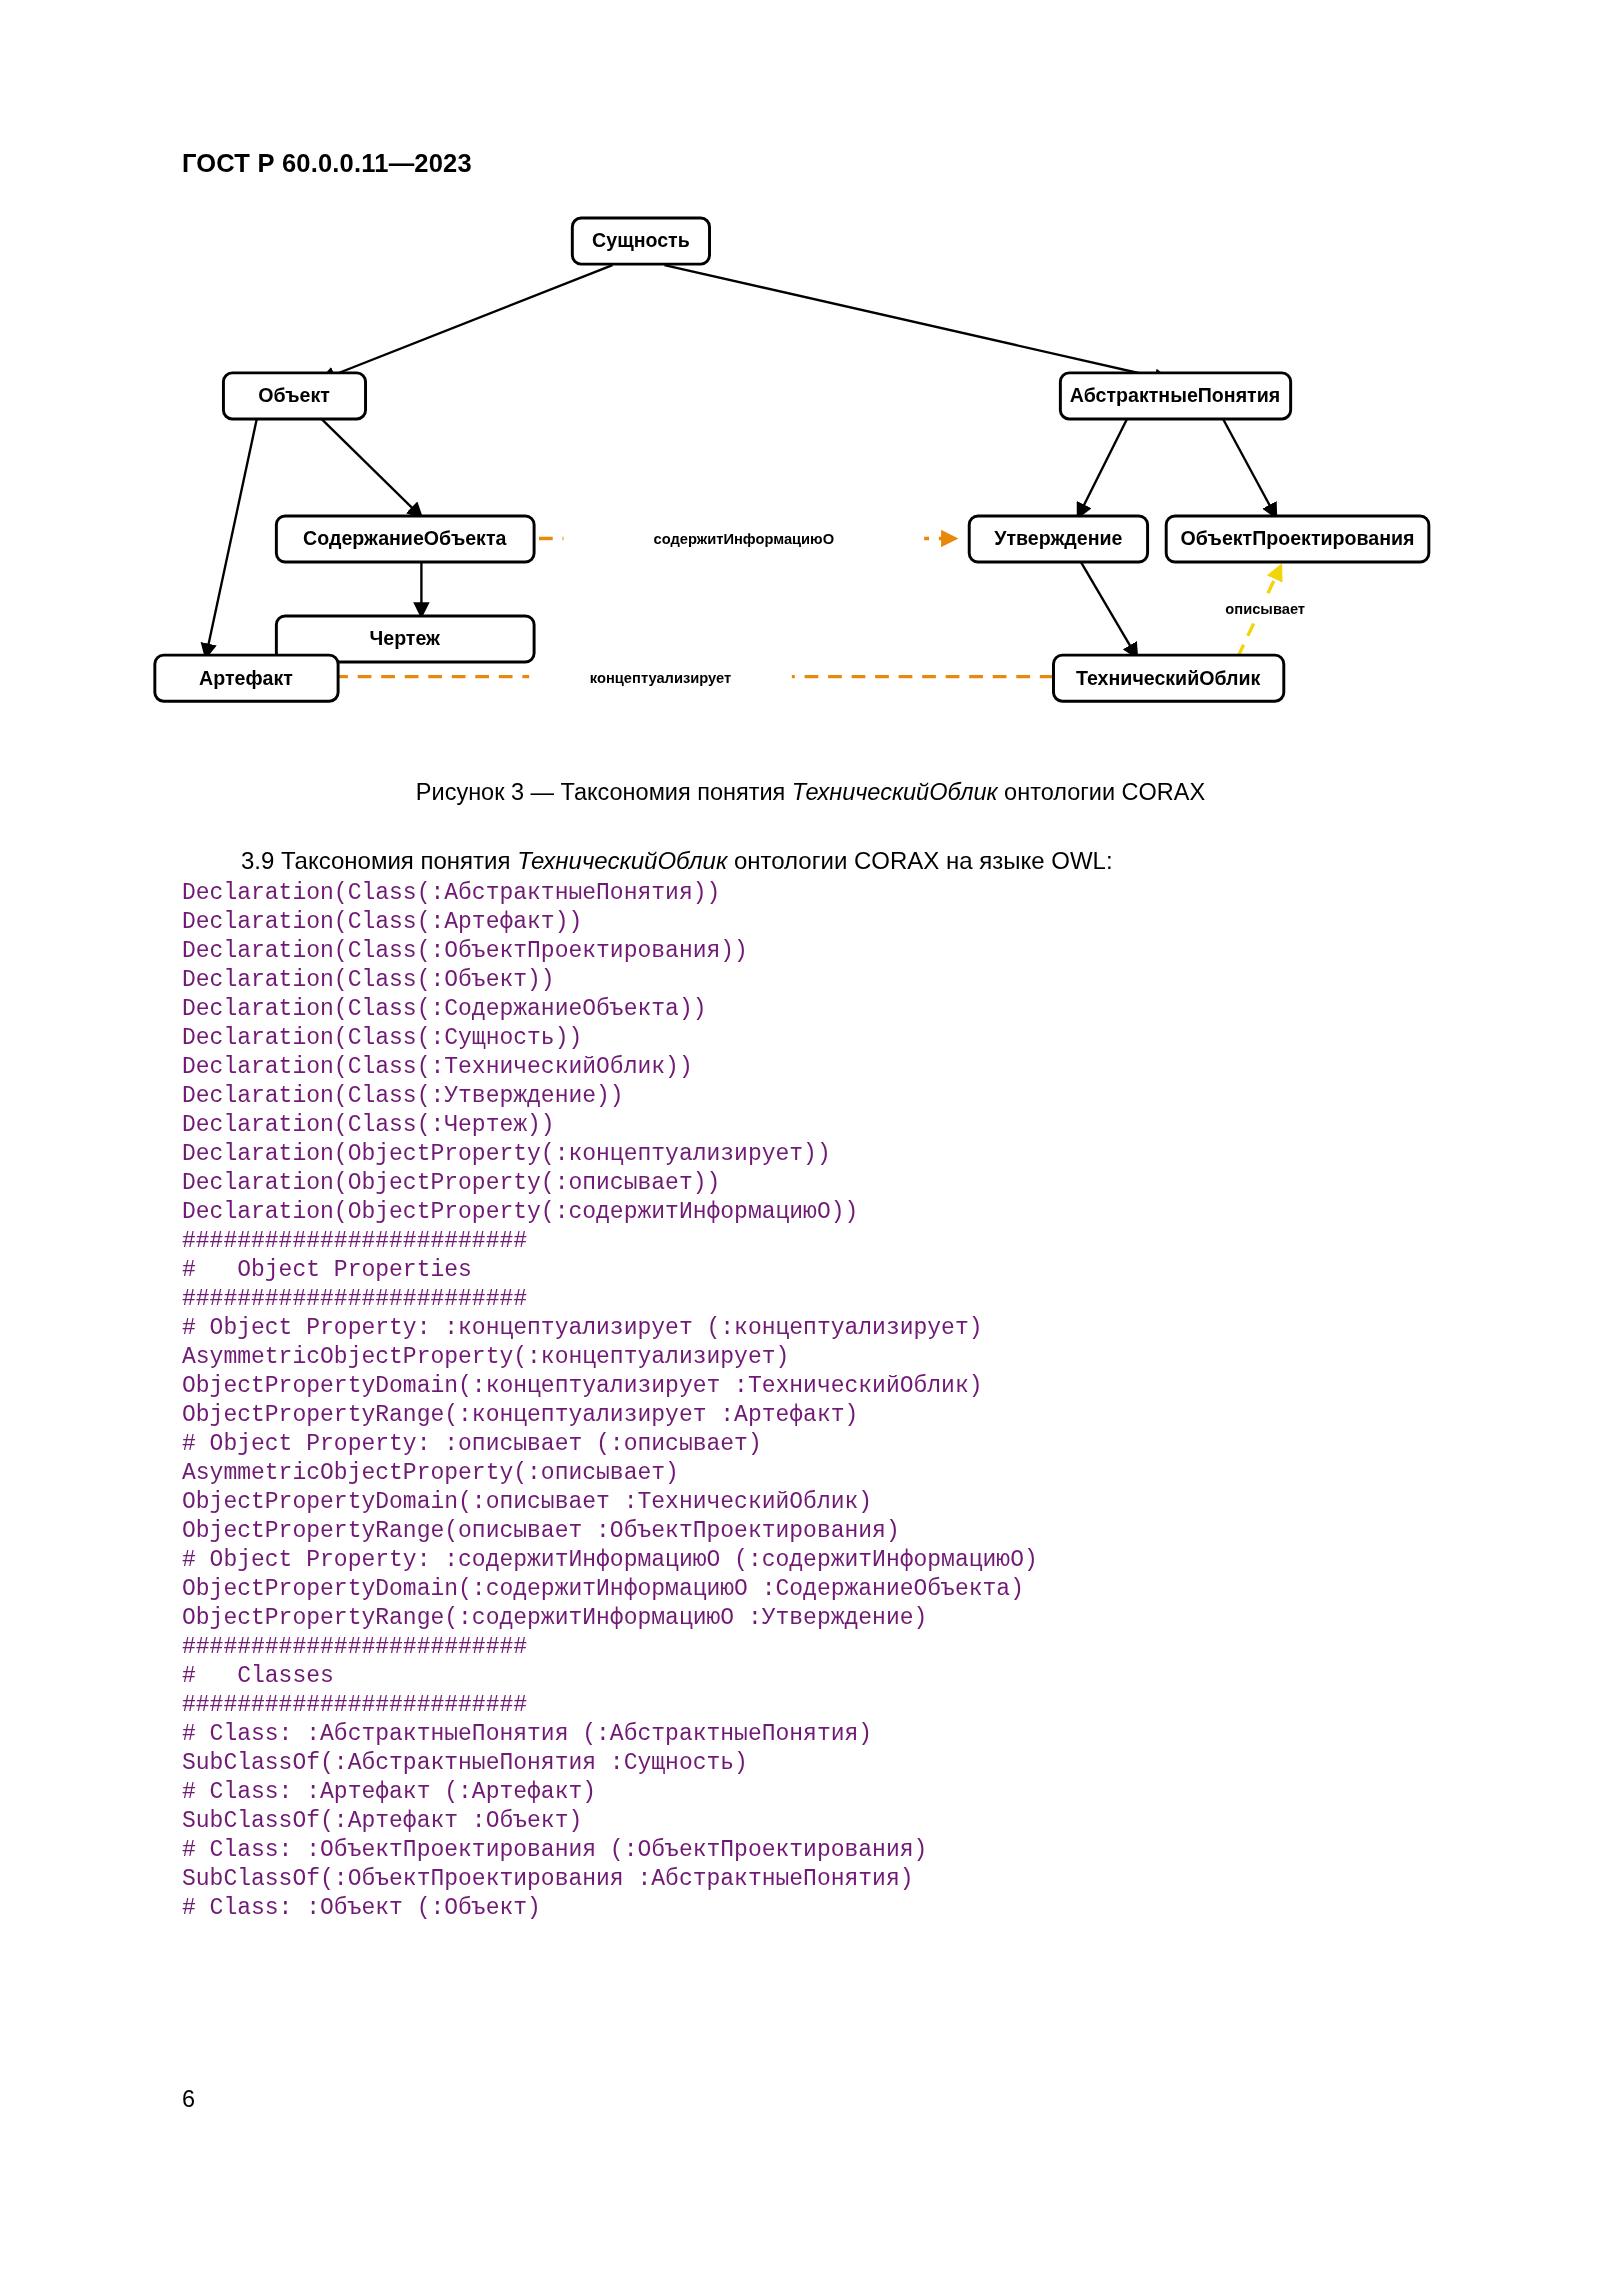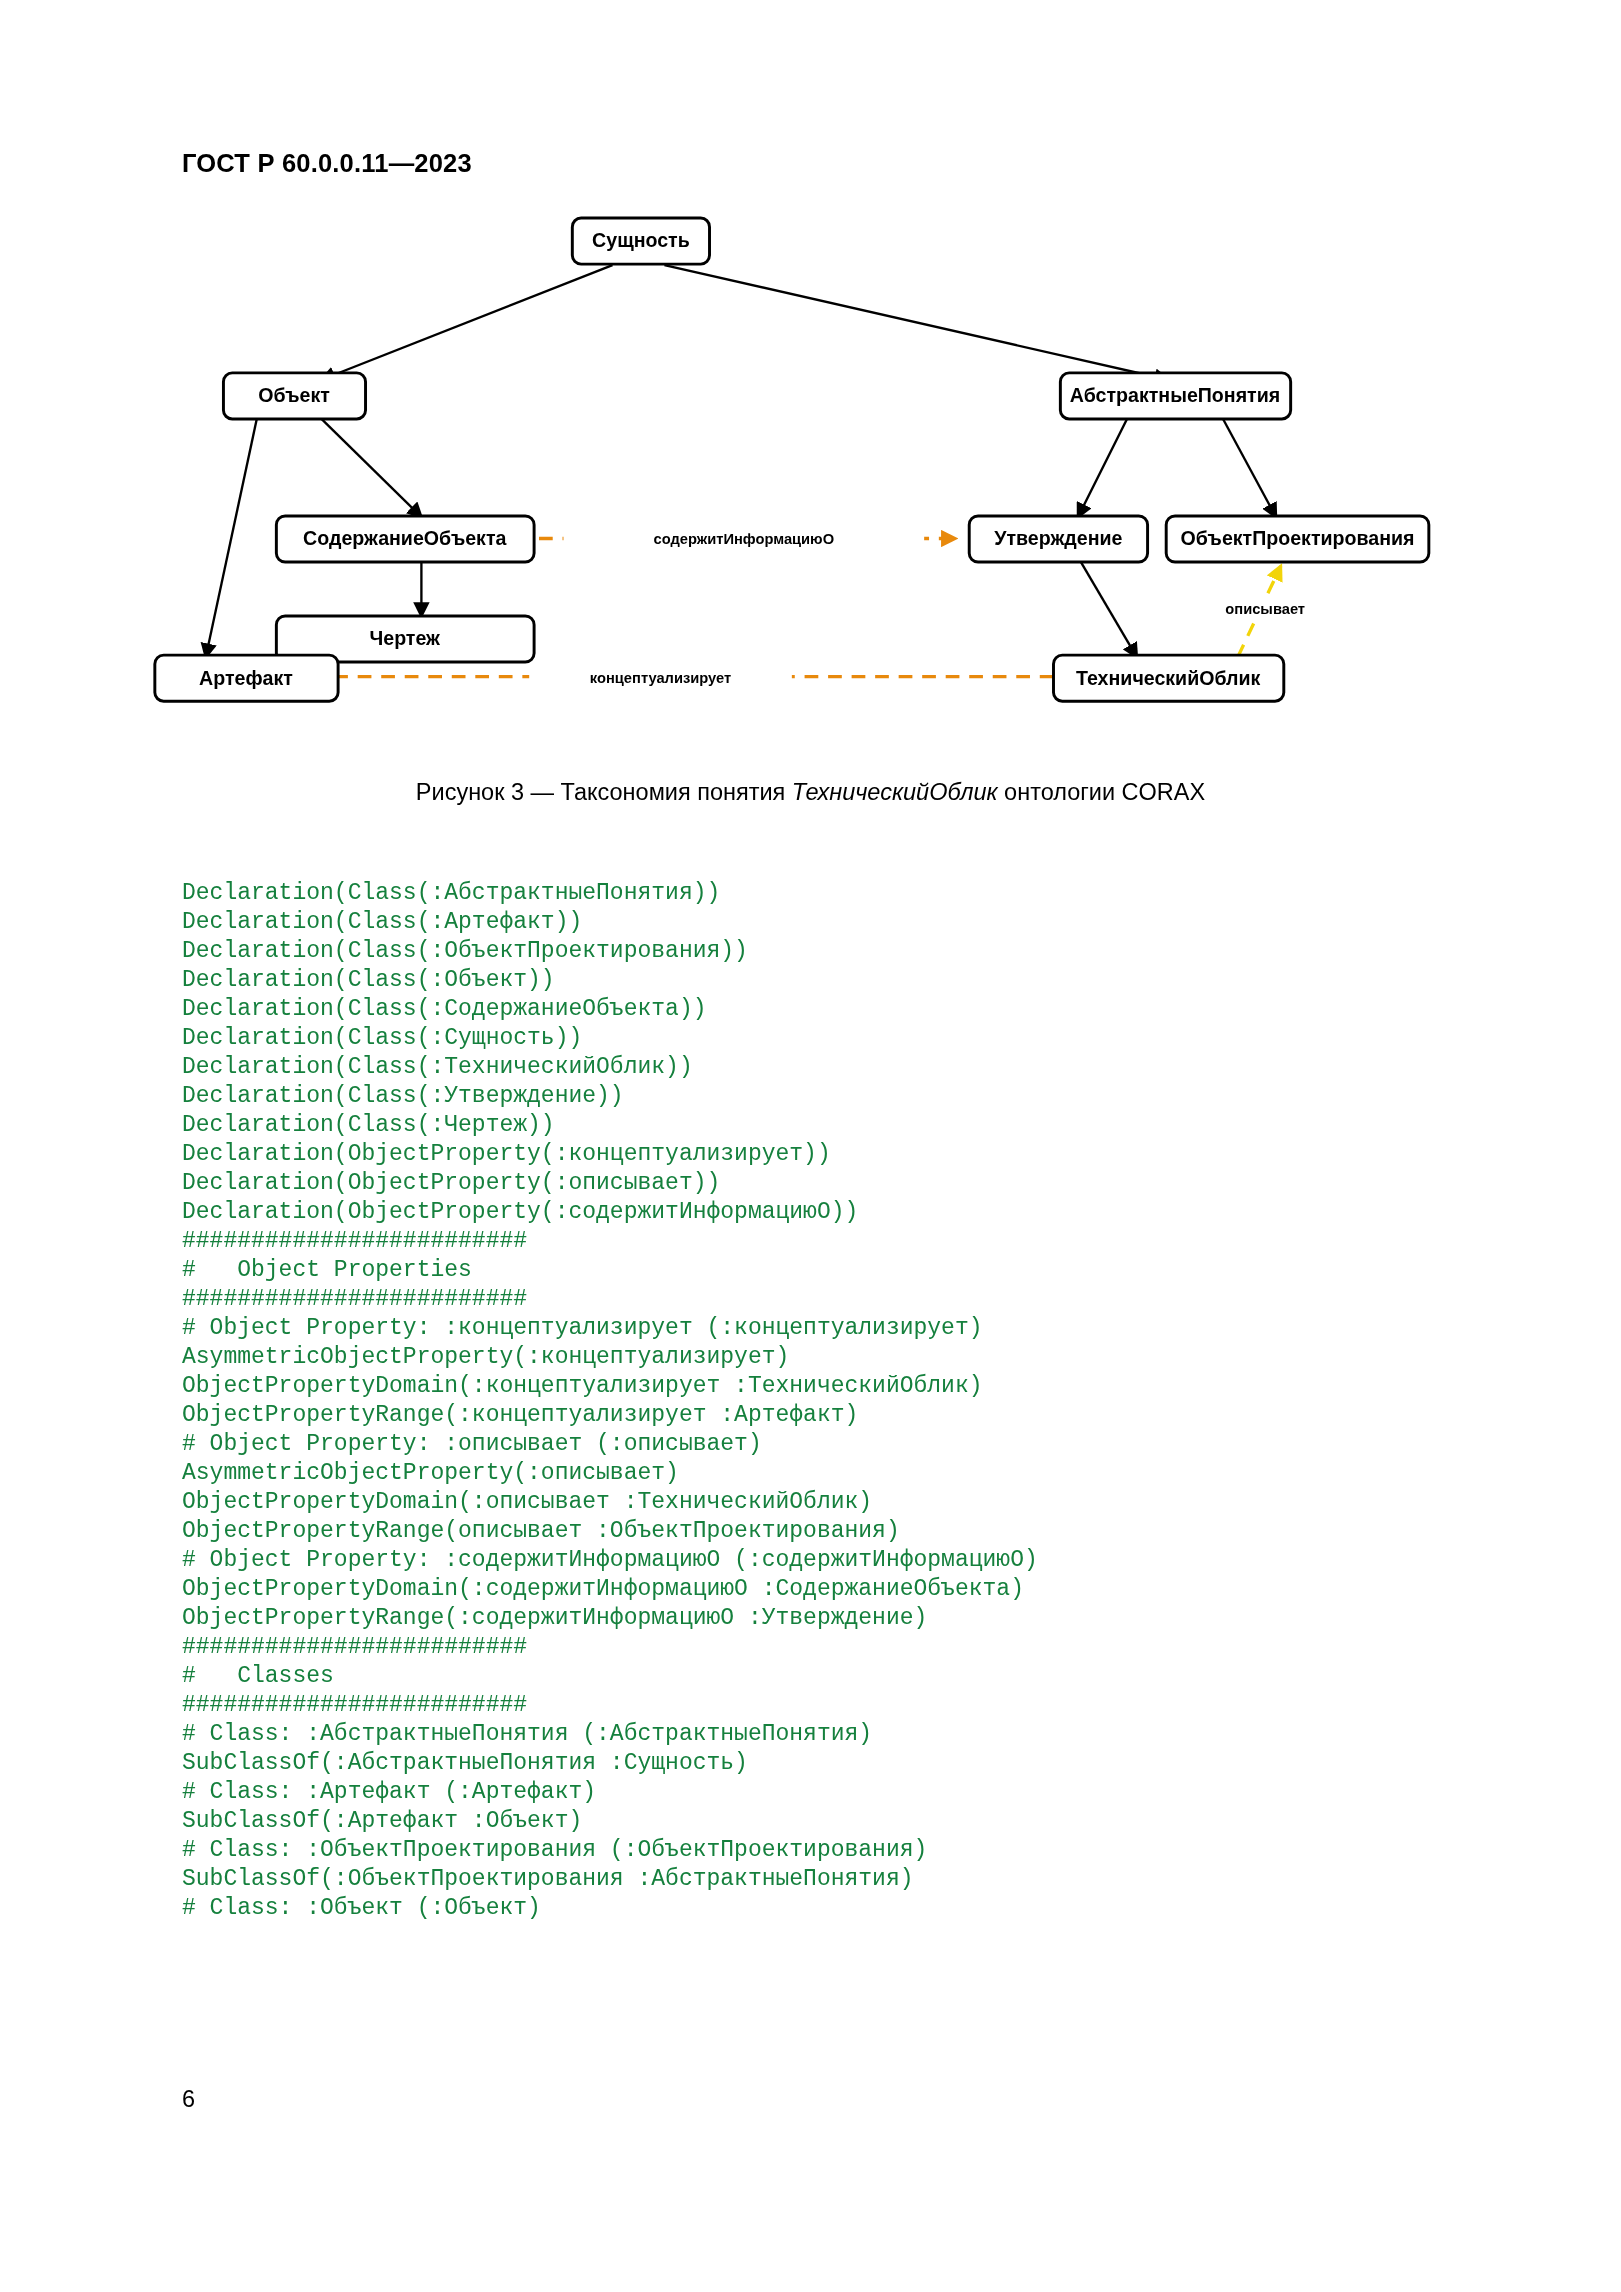--- a/index.html
+++ b/index.html
@@ -65,21 +65,21 @@
   }
   .code-block {
     position: absolute;
     left: 182px;
     top: 879px;
     width: 1372px;
     font-family: "Liberation Mono", "DejaVu Sans Mono", monospace;
     font-size: 23px;
     line-height: 29px;
     white-space: pre;
-    color: #15803d;
+    color: #701a75;
     letter-spacing: 0px;
   }
   .code-block .ln {
     display: block;
     height: 29px;
   }
   .page-number {
     position: absolute;
     left: 182px;
     top: 2086px;
@@ -223,19 +223,22 @@
         <rect x="1086" y="393" width="110" height="24" fill="#ffffff"></rect>
         <text class="edge-label" x="1141" y="411" text-anchor="middle">описывает</text>
       </g>
     </svg>
   </div>
 
   <div class="fig-caption">
     <span>Рисунок 3 — Таксономия понятия </span><i>ТехническийОблик</i><span> онтологии CORAX</span>
   </div>
 
+  <div class="body-para">
+    <span>3.9 </span><span>Таксономия понятия </span><i>ТехническийОблик</i><span> онтологии CORAX на языке OWL:</span>
+  </div>
 
   <div class="code-block" id="code-block"><span class="ln">Declaration(Class(:АбстрактныеПонятия))</span><span class="ln">Declaration(Class(:Артефакт))</span><span class="ln">Declaration(Class(:ОбъектПроектирования))</span><span class="ln">Declaration(Class(:Объект))</span><span class="ln">Declaration(Class(:СодержаниеОбъекта))</span><span class="ln">Declaration(Class(:Сущность))</span><span class="ln">Declaration(Class(:ТехническийОблик))</span><span class="ln">Declaration(Class(:Утверждение))</span><span class="ln">Declaration(Class(:Чертеж))</span><span class="ln">Declaration(ObjectProperty(:концептуализирует))</span><span class="ln">Declaration(ObjectProperty(:описывает))</span><span class="ln">Declaration(ObjectProperty(:содержитИнформациюО))</span><span class="ln">#########################</span><span class="ln">#   Object Properties</span><span class="ln">#########################</span><span class="ln"># Object Property: :концептуализирует (:концептуализирует)</span><span class="ln">AsymmetricObjectProperty(:концептуализирует)</span><span class="ln">ObjectPropertyDomain(:концептуализирует :ТехническийОблик)</span><span class="ln">ObjectPropertyRange(:концептуализирует :Артефакт)</span><span class="ln"># Object Property: :описывает (:описывает)</span><span class="ln">AsymmetricObjectProperty(:описывает)</span><span class="ln">ObjectPropertyDomain(:описывает :ТехническийОблик)</span><span class="ln">ObjectPropertyRange(описывает :ОбъектПроектирования)</span><span class="ln"># Object Property: :содержитИнформациюО (:содержитИнформациюО)</span><span class="ln">ObjectPropertyDomain(:содержитИнформациюО :СодержаниеОбъекта)</span><span class="ln">ObjectPropertyRange(:содержитИнформациюО :Утверждение)</span><span class="ln">#########################</span><span class="ln">#   Classes</span><span class="ln">#########################</span><span class="ln"># Class: :АбстрактныеПонятия (:АбстрактныеПонятия)</span><span class="ln">SubClassOf(:АбстрактныеПонятия :Сущность)</span><span class="ln"># Class: :Артефакт (:Артефакт)</span><span class="ln">SubClassOf(:Артефакт :Объект)</span><span class="ln"># Class: :ОбъектПроектирования (:ОбъектПроектирования)</span><span class="ln">SubClassOf(:ОбъектПроектирования :АбстрактныеПонятия)</span><span class="ln"># Class: :Объект (:Объект)</span></div>
 
   <div class="page-number">6</div>
 
 </div>
 
 
 </body></html>

